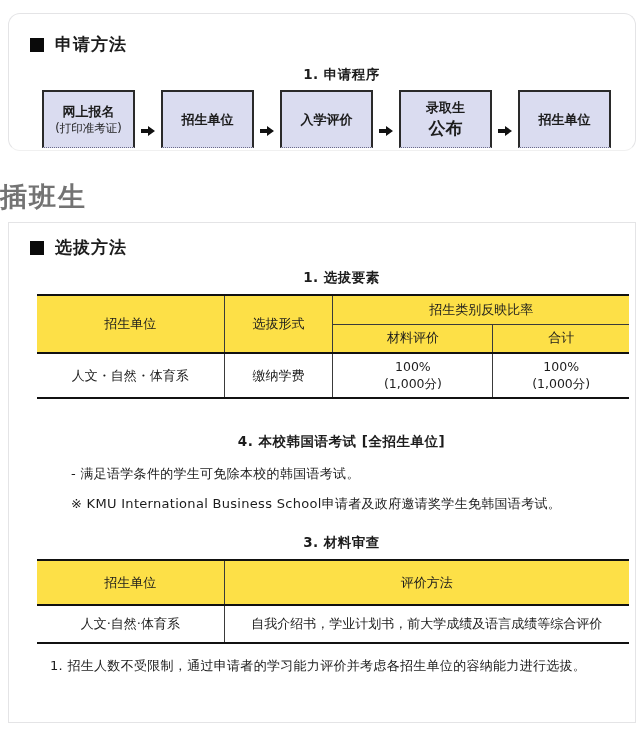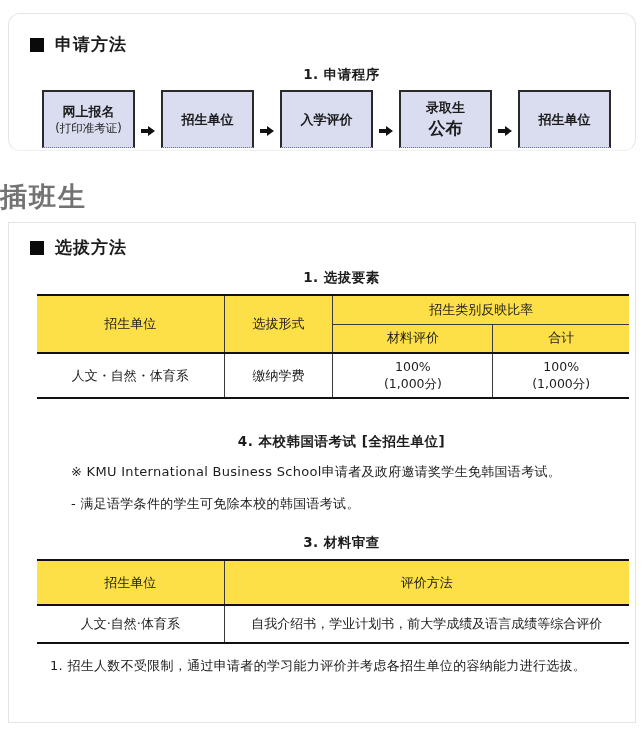--- a/index.html
+++ b/index.html
@@ -224,22 +224,22 @@
       </td>
       <td class="vline score">
         <div>100%</div>
         <div>(1,000分)</div>
       </td>
     </tr>
   </tbody>
     </table>
 
   <div class="sub-heading korean-heading">4. 本校韩国语考试 [全招生单位]</div>
+  <div class="note-line note-1">- 满足语学条件的学生可免除本校的韩国语考试。</div>
   <div class="note-line note-2">※ KMU International Business School申请者及政府邀请奖学生免韩国语考试。</div>
-  <div class="note-line note-1">- 满足语学条件的学生可免除本校的韩国语考试。</div>
 
   <div class="sub-heading material-heading">3. 材料审查</div>
 
   <table class="t2">
     <colgroup>
       <col style="width:31.6%">
         <col style="width:68.4%">
     </colgroup>
     <tbody>
         <tr class="hrow">

